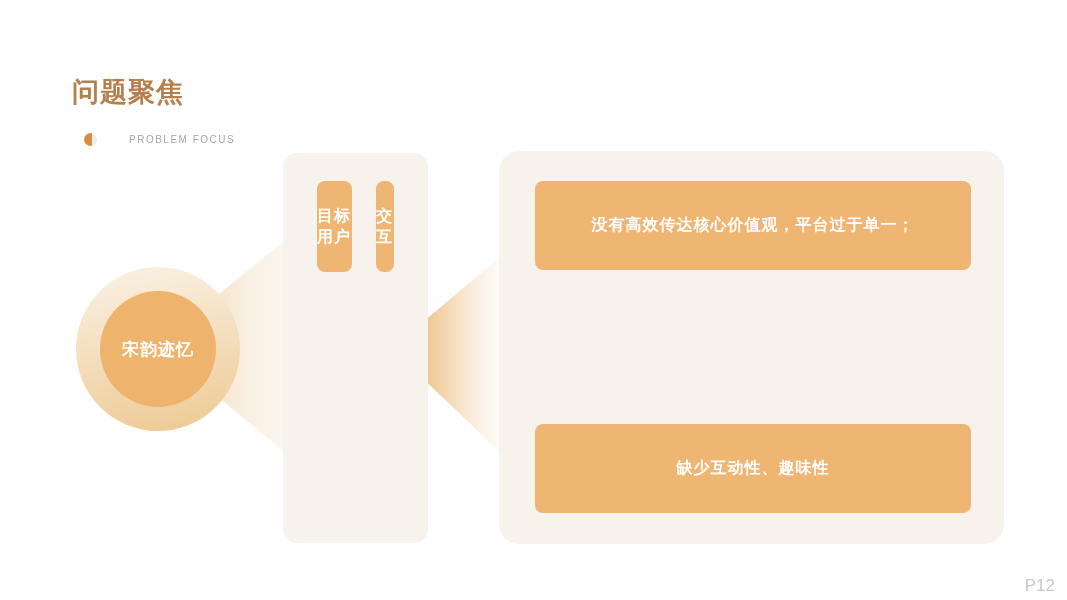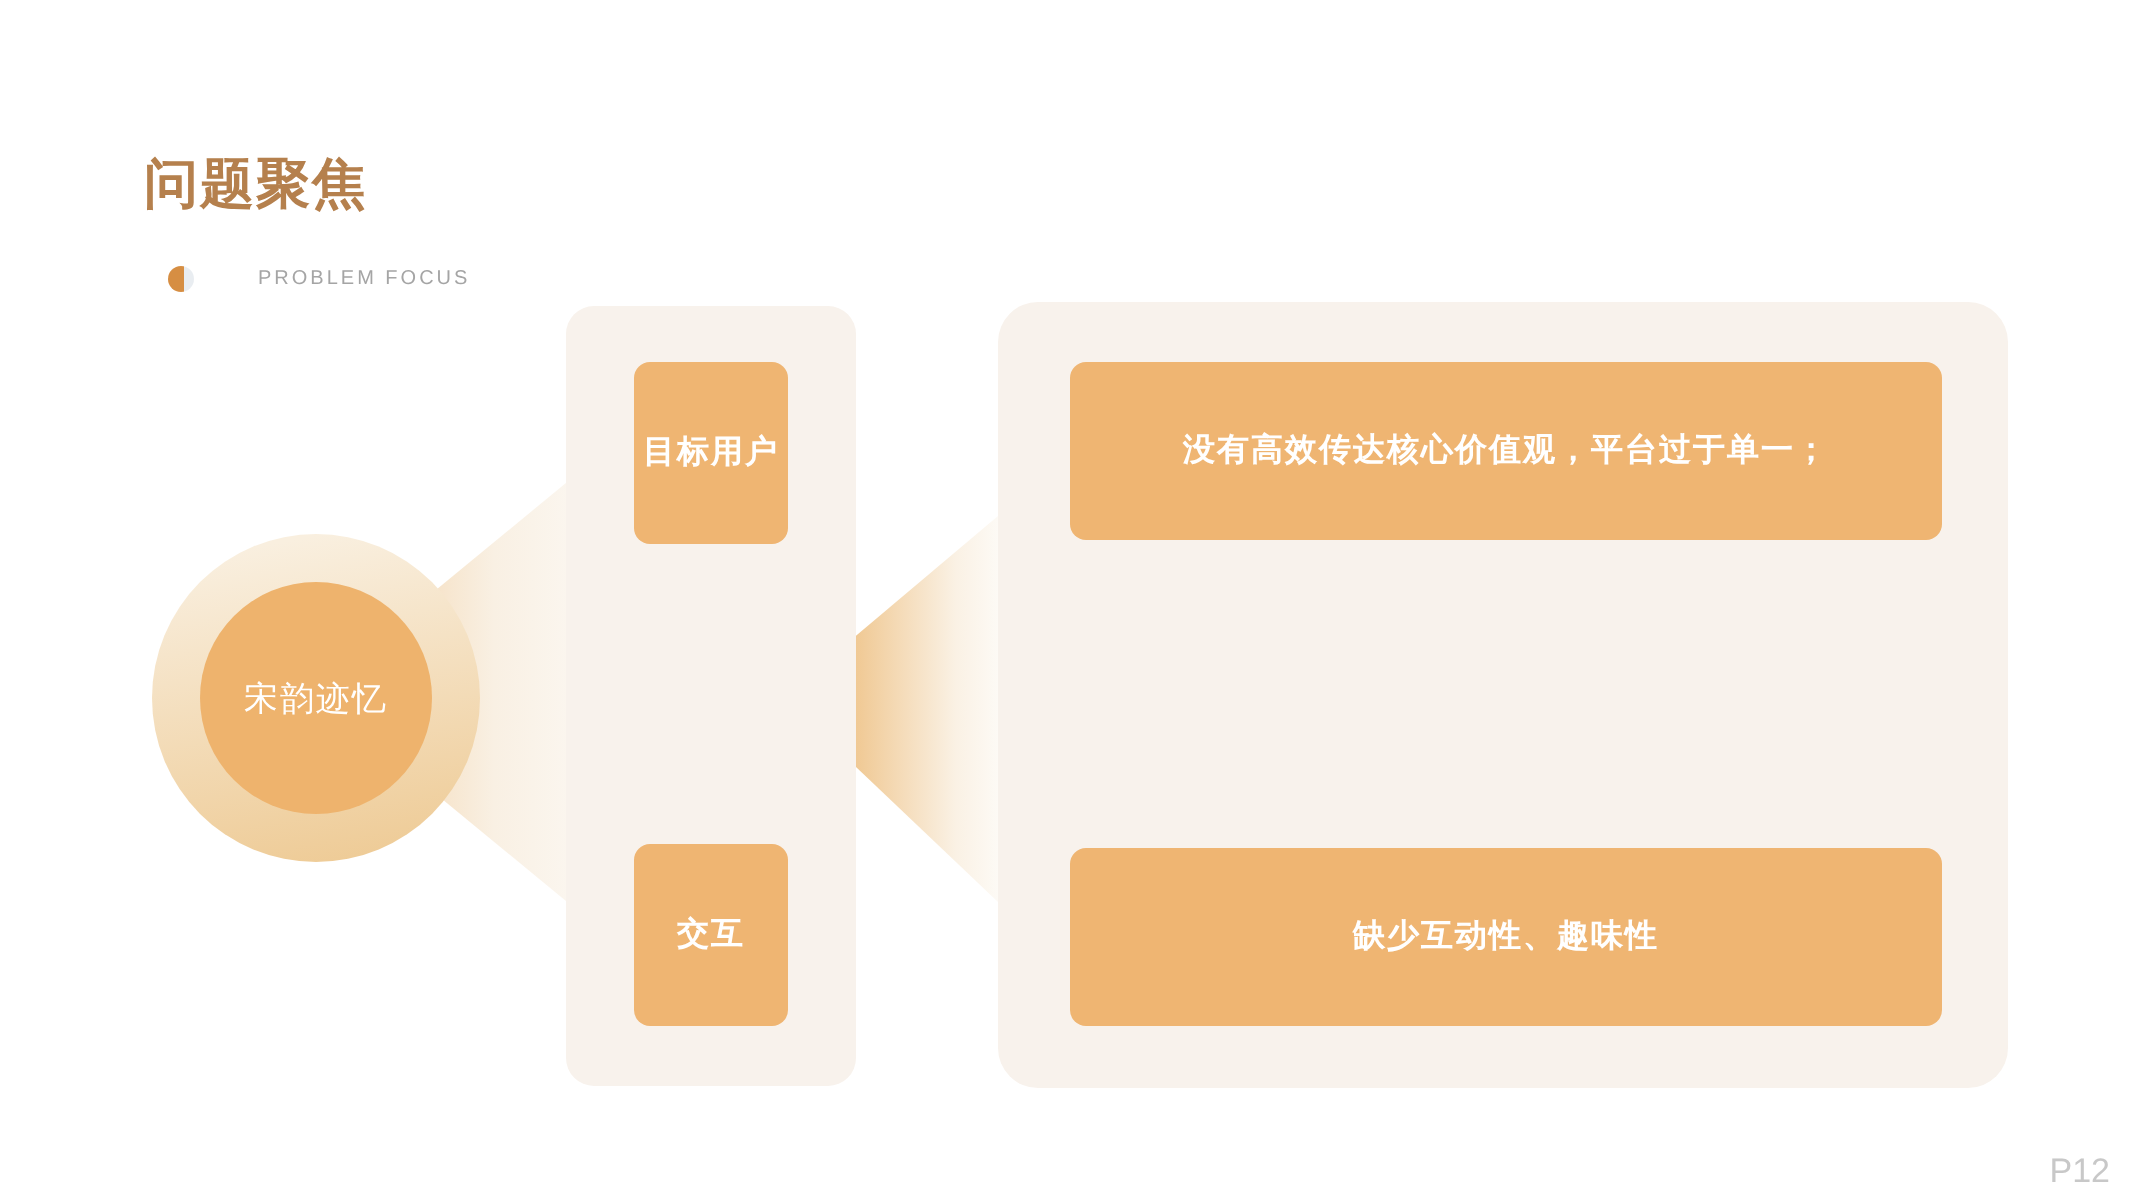--- a/index.html
+++ b/index.html
@@ -59,34 +59,33 @@
     position: absolute;
     left: 64px; top: 255px;
     width: 116px; height: 116px;
     border-radius: 50%;
     background: #eeb36d;
     display: flex;
     align-items: center;
     justify-content: center;
     color: #ffffff;
     font-size: 17px;
-    font-weight: normal;
+    font-weight: bold;
     letter-spacing: 1px;
     z-index: 3;
   }
 
   
   .mid-panel {
     position: absolute;
     left: 247px; top: 117px;
     width: 145px; height: 390px;
     border-radius: 14px;
     background: #f8f2ec;
     display: flex;
-    flex-direction: column;
     justify-content: space-between;
     padding: 16px 22px 18px 22px;
     z-index: 2;
   }
   .category-btn {
     height: 91px;
     border-radius: 8px;
     background: #efb572;
     display: flex;
     align-items: center;

